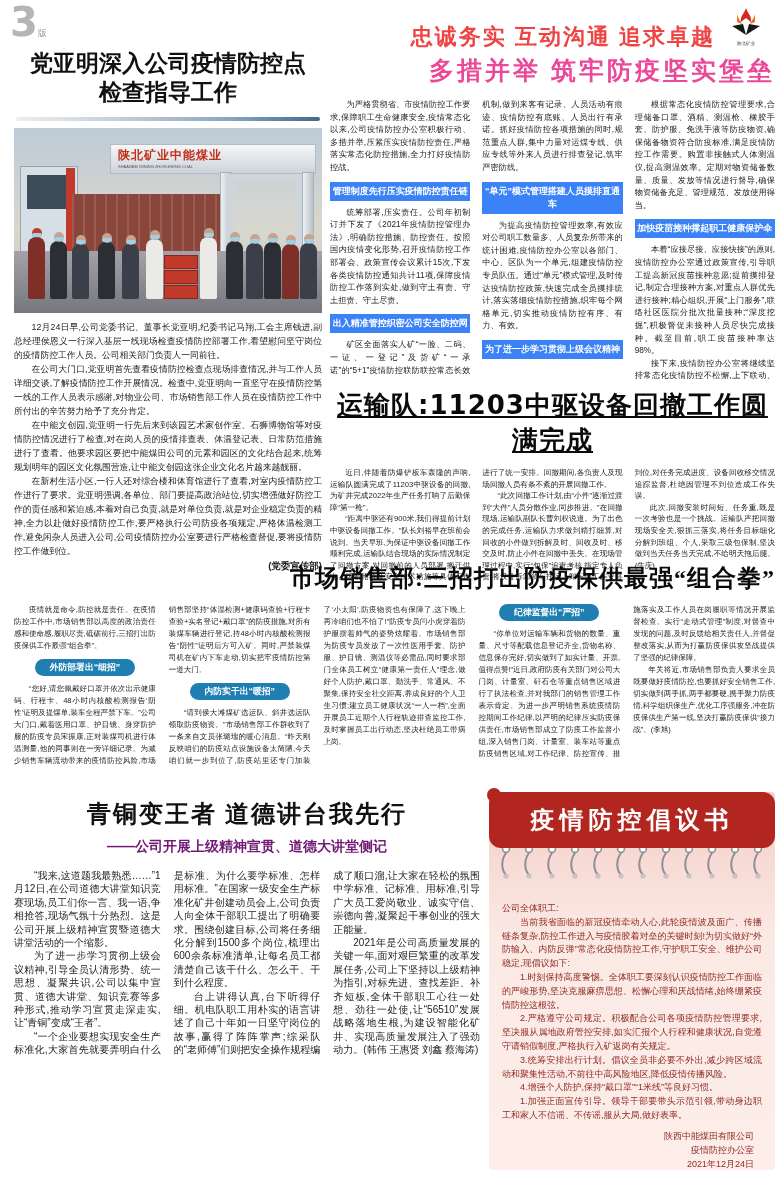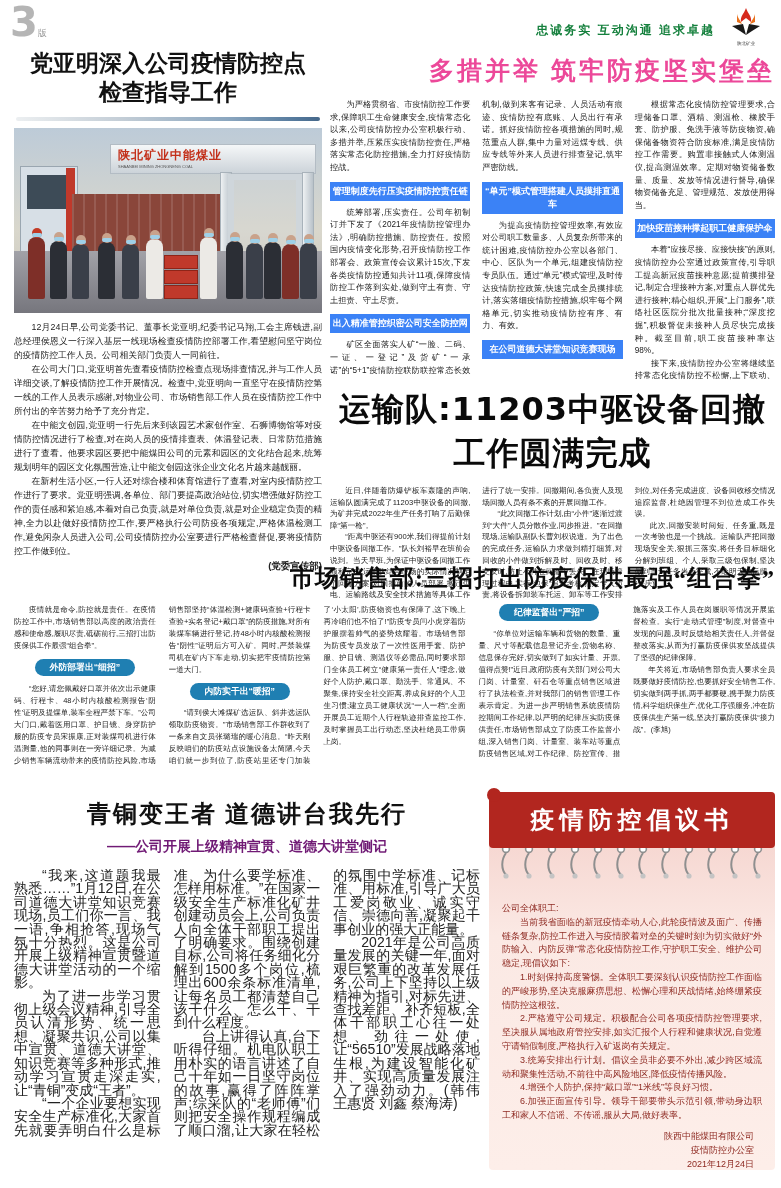--- a/index.html
+++ b/index.html
@@ -4,22 +4,22 @@
 <style>
   * { margin:0; padding:0; box-sizing:border-box; }
   html,body { background:#ffffff; }
   .page { position:relative; width:781px; height:1188px; background:#fff; overflow:hidden;
           font-family:"Liberation Sans","DejaVu Sans",sans-serif; color:#222; }
 
   
   .pagenum { position:absolute; left:10px; top:2px; font-family:"DejaVu Sans",sans-serif;
              font-weight:bold; font-size:40px; color:#b5b5b5; line-height:1; }
   .pagenum-label { font-size:9px; color:#9a9a9a; font-weight:normal; }
-  .slogan { position:absolute; right:66px; top:22px; color:#15803d; font-weight:bold;
-            font-size:12px; letter-spacing:2px; }
+  .slogan { position:absolute; right:66px; top:22px; color:#ef4444; font-weight:bold;
+            font-size:22px; letter-spacing:2px; }
   .logo { position:absolute; right:14px; top:8px; width:42px; text-align:center; }
   .logo-caption { font-size:5px; color:#444; transform:scale(.9); white-space:nowrap; }
   p.body { text-align:justify; text-indent:2em; color:#222; }
   .byline { text-align:right; font-weight:bold; }
 
   
   .art1 { position:absolute; left:14px; top:50px; width:308px; }
   .art1 h1 { font-family:"Liberation Serif","DejaVu Serif",serif; font-weight:bold;
              font-size:23px; text-align:center; line-height:1.25; color:#111; }
   .rule { height:4px; margin:9px 2px 7px; border-radius:2px;
@@ -61,46 +61,46 @@
   
   .art2 { position:absolute; left:330px; top:54px; width:445px; }
   .art2 h1 { font-size:25px; font-weight:bold; color:#ec4899; text-align:right; letter-spacing:3px; }
   .art2 .cols { column-count:3; column-gap:12px; height:290px; overflow:hidden; margin-top:12px; }
   .art2 p.body { font-size:8.2px; line-height:12.6px; }
   .sec-h { background:#3b82f6; color:#fff; font-size:9px; font-weight:bold; text-align:center;
            padding:3px 1px; margin:7px 0 6px; break-inside:avoid; letter-spacing:0; }
 
   
   .art3 { position:absolute; left:330px; top:388px; width:445px; }
-  .art3 h1 { font-size:32px; font-weight:900; color:#0a0a0a; text-align:center; letter-spacing:1px;
-             font-family:"DejaVu Sans","Liberation Sans",sans-serif; }
+  .art3 h1 { font-size:26px; font-weight:900; color:#0a0a0a; text-align:center; letter-spacing:1px;
+             font-family:"DejaVu Sans","Liberation Sans",sans-serif;text-decoration:underline; }
   .art3 .cols { column-count:3; column-gap:12px; height:140px; overflow:hidden; margin-top:9px; }
   .art3 p.body { font-size:7.6px; line-height:11.6px; }
 
   
   .art4 { position:absolute; left:14px; top:562px; width:761px; }
   .art4 h1 { font-family:"Liberation Serif","DejaVu Serif",serif; font-size:24px; font-weight:900;
              text-align:right; color:#0a0a0a; letter-spacing:1px; }
   .art4 .cols { column-count:5; column-gap:13px; height:194px; overflow:hidden; margin-top:10px; }
   .art4 p.body { font-size:7.5px; line-height:12px; }
   .pill { display:block; width:fit-content; margin:7px auto 7px; padding:2.5px 15px; border-radius:11px;
           background:#1f7fb2; color:#fff; font-size:8.8px; font-weight:bold; break-inside:avoid; }
 
   
   .art5 { position:absolute; left:14px; top:798px; width:466px; }
   .art5 h1 { font-family:"Liberation Serif","DejaVu Serif",serif; font-size:24px; font-weight:bold;
              text-align:center; color:#111; letter-spacing:2px; }
   .art5 h2 { font-size:14px; font-weight:bold; text-align:center; margin-top:8px; color:#701a75; }
   .art5 .cols { column-count:3; column-gap:13px; height:288px; overflow:hidden; margin-top:13px; }
-  .art5 p.body { font-size:14px; line-height:13.4px; }
+  .art5 p.body { font-size:10px; line-height:13.4px; }
 
   
   .proposal { position:absolute; left:489px; top:792px; width:286px; height:378px;
               background:linear-gradient(#f3cdc7,#fbe9e4 38%,#fdeee9); border-radius:4px; }
-  .prop-banner { position:relative; margin:0; height:56px; background:#b2261f; border-radius:4px;
+  .prop-banner { position:relative; margin:0; height:56px; background:#b2261f; border-radius:12px;
                  display:flex; align-items:center; justify-content:center; }
   .prop-banner::before { content:""; position:absolute; left:-2px; top:-4px; width:14px; height:14px;
                          border-radius:50%; background:#b2261f; }
   .prop-title { color:#fff; font-size:24px; font-weight:900; letter-spacing:5px; }
   .rings { display:flex; justify-content:space-between; padding:0 10px; margin-top:-4px; height:40px; }
   .prop-body { padding:18px 13px 0; color:#8e2a22; }
   .prop-body p { font-size:9px; line-height:13.8px; text-align:justify; }
   .prop-body p.ind { text-indent:2em; }
   .prop-sign { margin-top:6px; text-align:right; font-size:9px; line-height:14px; padding-right:8px; }
 </style>
@@ -167,21 +167,21 @@
   <div class="art2">
     <h1>多措并举  筑牢防疫坚实堡垒</h1>
     <div class="cols">
       <p class="body">为严格贯彻省、市疫情防控工作要求,保障职工生命健康安全,疫情常态化以来,公司疫情防控办公室积极行动、多措并举,压紧压实疫情防控责任,严格落实常态化防控措施,全力打好疫情防控战。</p>
       <div class="sec-h">管理制度先行压实疫情防控责任链</div>
       <p class="body">统筹部署,压实责任。公司年初制订并下发了《2021年疫情防控管理办法》,明确防控措施、防控责任。按照国内疫情变化形势,召开疫情防控工作部署会、政策宣传会议累计15次,下发各类疫情防控通知共计11项,保障疫情防控工作落到实处,做到守土有责、守土担责、守土尽责。</p>
       <div class="sec-h">出入精准管控织密公司安全防控网</div>
       <p class="body">矿区全面落实人矿“一脸、二码、一证、一登记”及货矿“一承诺”的“5+1”疫情防控联防联控常态长效机制,做到来客有记录、人员活动有痕迹、疫情防控有底账、人员出行有承诺。抓好疫情防控各项措施的同时,规范重点人群,集中力量对运煤专线、供应专线等外来人员进行排查登记,筑牢严密防线。</p>
       <div class="sec-h">“单元”模式管理搭建人员摸排直通车</div>
       <p class="body">为提高疫情防控管理效率,有效应对公司职工数量多、人员复杂所带来的统计困难,疫情防控办公室以各部门、中心、区队为一个单元,组建疫情防控专员队伍。通过“单元”模式管理,及时传达疫情防控政策,快速完成全员摸排统计,落实落细疫情防控措施,织牢每个网格单元,切实推动疫情防控有序、有力、有效。</p>
-      <div class="sec-h">在公司道德大讲堂知识竞赛现场</div>
+      <div class="sec-h">为了进一步学习贯彻上级会议精神</div>
       <p class="body">根据常态化疫情防控管理要求,合理储备口罩、酒精、测温枪、橡胶手套、防护服、免洗手液等防疫物资,确保储备物资符合防疫标准,满足疫情防控工作需要。购置非接触式人体测温仪,提高测温效率。定期对物资储备数量、质量、发放等情况进行督导,确保物资储备充足、管理规范、发放使用得当。</p>
       <div class="sec-h">加快疫苗接种撑起职工健康保护伞</div>
       <p class="body">本着“应接尽接、应接快接”的原则,疫情防控办公室通过政策宣传,引导职工提高新冠疫苗接种意愿;提前摸排登记,制定合理接种方案,对重点人群优先进行接种;精心组织,开展“上门服务”,联络社区医院分批次批量接种;“深度挖掘”,积极督促未接种人员尽快完成接种。截至目前,职工疫苗接种率达98%。</p>
       <p class="body">接下来,疫情防控办公室将继续坚持常态化疫情防控不松懈,上下联动、动态管理、正向引导,确保防控要求严格到位、防控机制严密到位、防控举措严实到位,筑牢疫情防控坚实堡垒。</p>
 
     </div>
   </div>
 
   <div class="art3">
     <h1>运输队:11203中驱设备回撤工作圆满完成</h1>
@@ -285,21 +285,21 @@
           <circle cx="7" cy="32" r="2.6" fill="#c4c4c4"></circle>
         </svg>
     </div>
     <div class="prop-body">
       <p>公司全体职工:</p>
       <p class="ind">当前我省面临的新冠疫情牵动人心,此轮疫情波及面广、传播链条复杂,防控工作进入与疫情胶着对垒的关键时刻!为切实做好“外防输入、内防反弹”常态化疫情防控工作,守护职工安全、维护公司稳定,现倡议如下:</p>
       <p class="ind">1.时刻保持高度警惕。全体职工要深刻认识疫情防控工作面临的严峻形势,坚决克服麻痹思想、松懈心理和厌战情绪,始终绷紧疫情防控这根弦。</p>
       <p class="ind">2.严格遵守公司规定。积极配合公司各项疫情防控管理要求,坚决服从属地政府管控安排,如实汇报个人行程和健康状况,自觉遵守请销假制度,严格执行入矿返岗有关规定。</p>
       <p class="ind">3.统筹安排出行计划。倡议全员非必要不外出,减少跨区域流动和聚集性活动,不前往中高风险地区,降低疫情传播风险。</p>
       <p class="ind">4.增强个人防护,保持“戴口罩”“1米线”等良好习惯。</p>
-      <p class="ind">6.加强正面宣传引导。领导干部要带头示范引领,带动身边职工和家人不信谣、不传谣,服从大局,做好表率。</p>
+      <p class="ind">1.加强正面宣传引导。领导干部要带头示范引领,带动身边职工和家人不信谣、不传谣,服从大局,做好表率。</p>
       <div class="prop-sign">
         <div>陕西中能煤田有限公司</div>
         <div>疫情防控办公室</div>
         <div>2021年12月24日</div>
       </div>
     </div>
   </div>
 
 </div>
 

